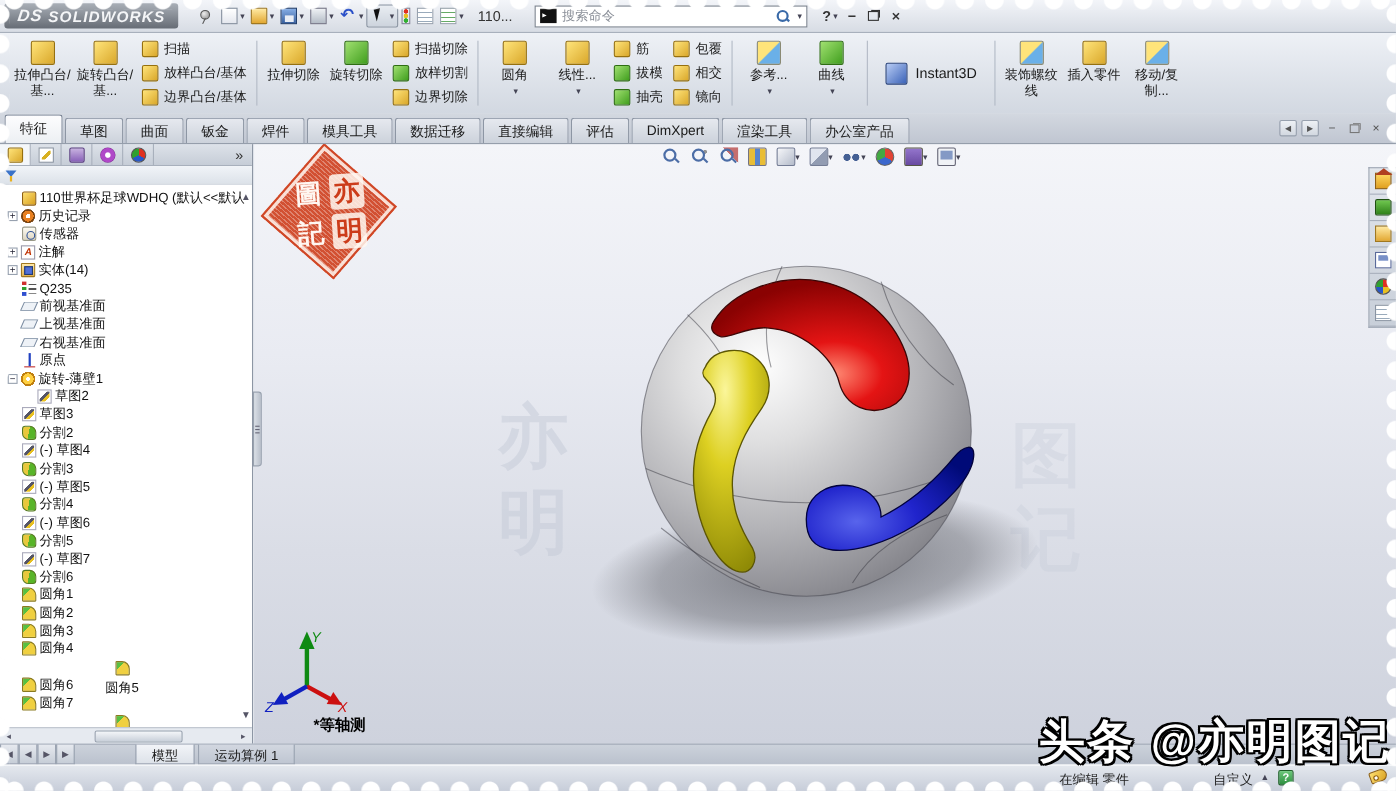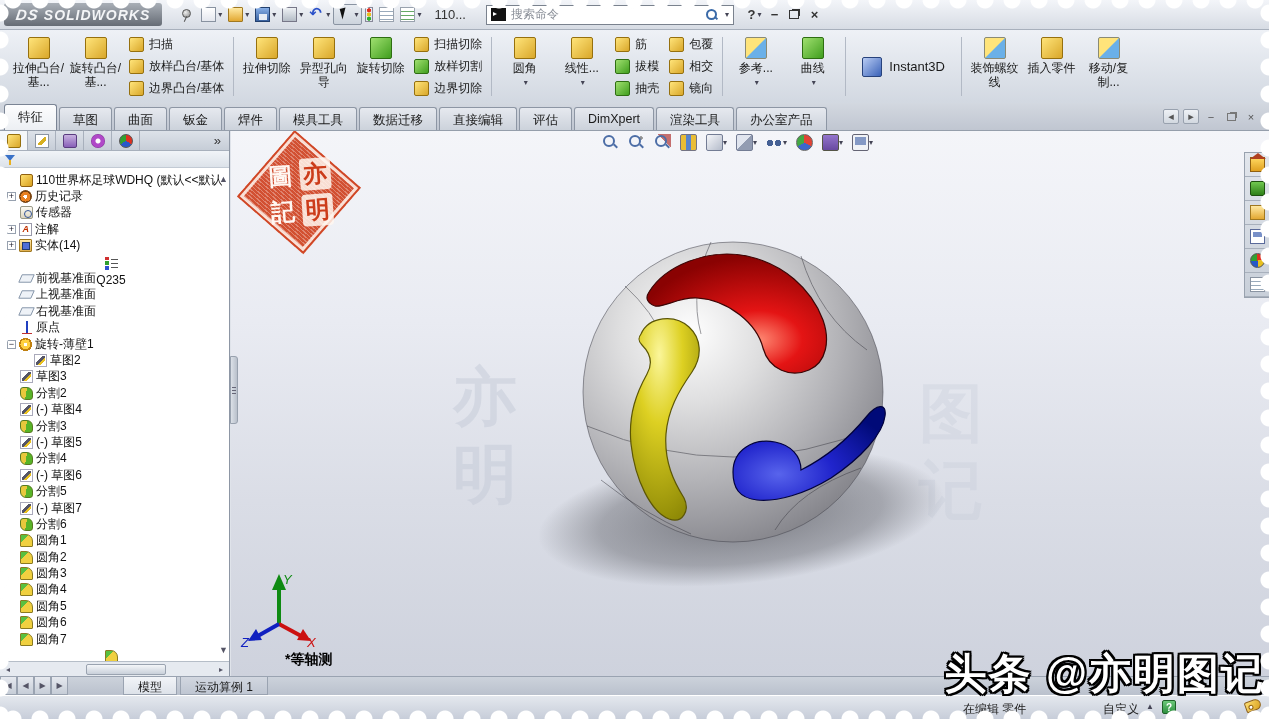--- a/index.html
+++ b/index.html
@@ -280,24 +280,20 @@
           <i class="rico gold"></i>
           <span>边界凸台/基体</span>
         </div>
       </div>
       <div class="rsep"></div>
       <div class="rbig">
         <i class="rico gold"></i>
         <span class="rlabel">拉伸切除</span>
       </div>
       <div class="rbig">
-        <i class="rico gold"></i>
-        <span class="rlabel">异型孔向导</span>
-      </div>
-      <div class="rbig">
         <i class="rico green"></i>
         <span class="rlabel">旋转切除</span>
       </div>
       <div class="rstack">
         <div class="rsmall">
           <i class="rico gold"></i>
           <span>扫描切除</span>
         </div>
         <div class="rsmall">
           <i class="rico green"></i>
@@ -448,21 +444,21 @@
           <div class="trow" style="padding-left: 2px;">
             <span class="exp">+</span>
             <i class="ic ic-annotations"></i>
             <span>注解</span>
           </div>
           <div class="trow" style="padding-left: 2px;">
             <span class="exp">+</span>
             <i class="ic ic-solids"></i>
             <span>实体(14)</span>
           </div>
-          <div class="trow" style="padding-left: 2px; flex-direction: column;">
+          <div class="trow" style="padding-left: 2px;">
             <span class="exp-sp"></span>
             <i class="ic ic-material"></i>
             <span>Q235</span>
           </div>
           <div class="trow" style="padding-left: 2px;">
             <span class="exp-sp"></span>
             <i class="ic ic-plane"></i>
             <span>前视基准面</span>
           </div>
           <div class="trow" style="padding-left: 2px;">
@@ -553,21 +549,21 @@
           <div class="trow" style="padding-left: 2px;">
             <span class="exp-sp"></span>
             <i class="ic ic-fillet"></i>
             <span>圆角3</span>
           </div>
           <div class="trow" style="padding-left: 2px;">
             <span class="exp-sp"></span>
             <i class="ic ic-fillet"></i>
             <span>圆角4</span>
           </div>
-          <div class="trow" style="padding-left: 2px;">
+          <div class="trow" style="padding-left: 2px; flex-direction: column;">
             <span class="exp-sp"></span>
             <i class="ic ic-fillet"></i>
             <span>圆角5</span>
           </div>
           <div class="trow" style="padding-left: 2px;">
             <span class="exp-sp"></span>
             <i class="ic ic-fillet"></i>
             <span>圆角6</span>
           </div>
           <div class="trow" style="padding-left: 2px;">

